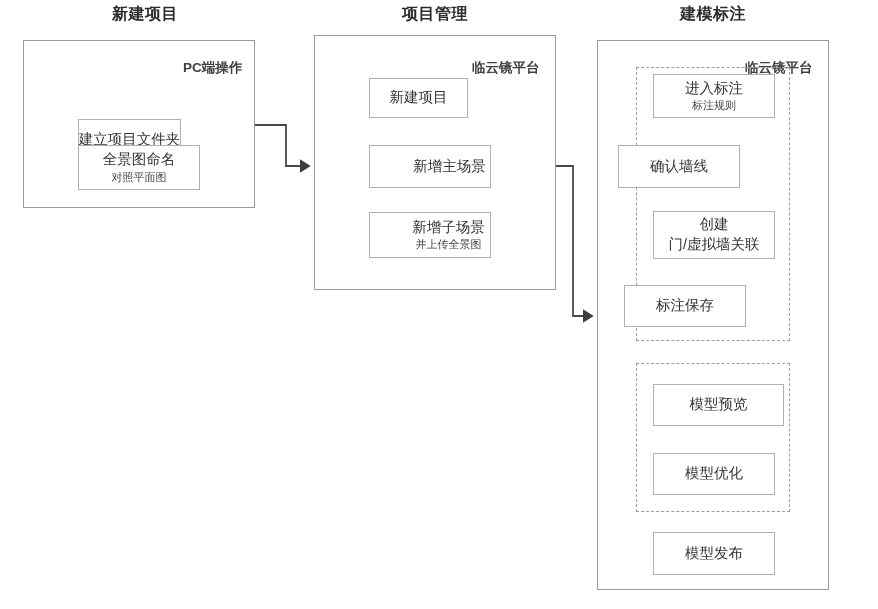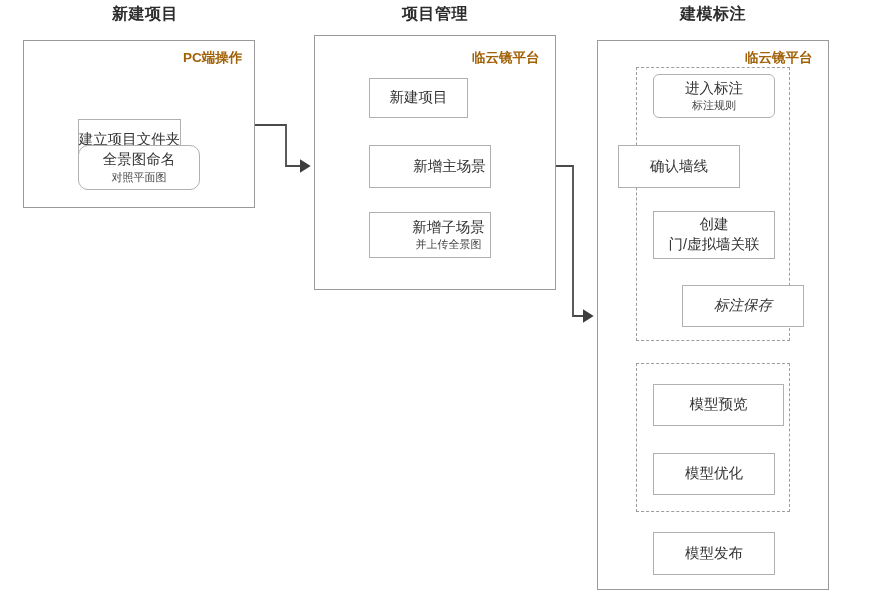--- a/index.html
+++ b/index.html
@@ -34,22 +34,23 @@
   .container-box {
     position: absolute;
     border: 1px solid #9a9a9a;
     background: #ffffff;
     box-sizing: border-box;
   }
   .container-label {
     position: absolute;
     font-size: 13.5px;
     font-weight: bold;
-    color: #a16207;
-    white-space: nowrap;
+    color: #404040;
+    white-space: nowrap;
+    margin-top: 10px;
   }
   .dashed-group {
     position: absolute;
     border: 1.4px dashed #9d9d9d;
     box-sizing: border-box;
     background: transparent;
   }
   .node {
     position: absolute;
     border: 1px solid #b0b0b0;
@@ -144,21 +145,21 @@
 
   <div class="col-title" style="left:145px; top:4px;">新建项目</div>
 
   <div class="container-box" style="left:23px; top:40px; width:232px; height:168px;"></div>
   <div class="container-label" style="left:183px; top:49px;">PC端操作</div>
 
   <div class="node" style="left:78px; top:77px; width:103px; height:42px;margin-top:42px;">
     <span class="n-main">建立项目文件夹</span>
   </div>
 
-  <div class="node" style="left:78px; top:145px; width:122px; height:45px;border-radius:10px;">
+  <div class="node" style="left:78px; top:145px; width:122px; height:45px;">
     <span class="n-main">全景图命名</span>
     <span class="n-sub">对照平面图</span>
   </div>
 
   <div class="col-title" style="left:435px; top:4px;">项目管理</div>
 
   <div class="container-box" style="left:314px; top:35px; width:242px; height:255px;"></div>
   <div class="container-label" style="left:472px; top:49px;">临云镜平台</div>
 
   <div class="node" style="left:369px; top:78px; width:99px; height:40px;">
@@ -174,35 +175,35 @@
     <span class="n-sub">并上传全景图</span>
   </div>
 
   <div class="col-title" style="left:713px; top:4px;">建模标注</div>
 
   <div class="container-box" style="left:597px; top:40px; width:232px; height:550px;"></div>
   <div class="container-label" style="left:745px; top:49px;">临云镜平台</div>
 
   <div class="dashed-group" style="left:636px; top:67px; width:154px; height:274px;"></div>
 
-  <div class="node" style="left:653px; top:74px; width:122px; height:44px;border-radius:6px;">
+  <div class="node" style="left:653px; top:74px; width:122px; height:44px;">
     <span class="n-main">进入标注</span>
     <span class="n-sub">标注规则</span>
   </div>
 
   <div class="node" style="left:618px; top:145px; width:122px; height:43px;">
     <span class="n-main">确认墙线</span>
   </div>
 
   <div class="node two-line" style="left:653px; top:211px; width:122px; height:48px;">
     <span class="n-main">创建
 门/虚拟墙关联</span>
   </div>
 
-  <div class="node" style="left:682px; top:285px; width:122px; height:42px;font-style:italic;">
+  <div class="node" style="left:624px; top:285px; width:122px; height:42px;">
     <span class="n-main">标注保存</span>
   </div>
 
   <div class="dashed-group" style="left:636px; top:363px; width:154px; height:149px;"></div>
 
   <div class="node" style="left:653px; top:384px; width:131px; height:42px;">
     <span class="n-main">模型预览</span>
   </div>
 
   <div class="node" style="left:653px; top:453px; width:122px; height:42px;">

